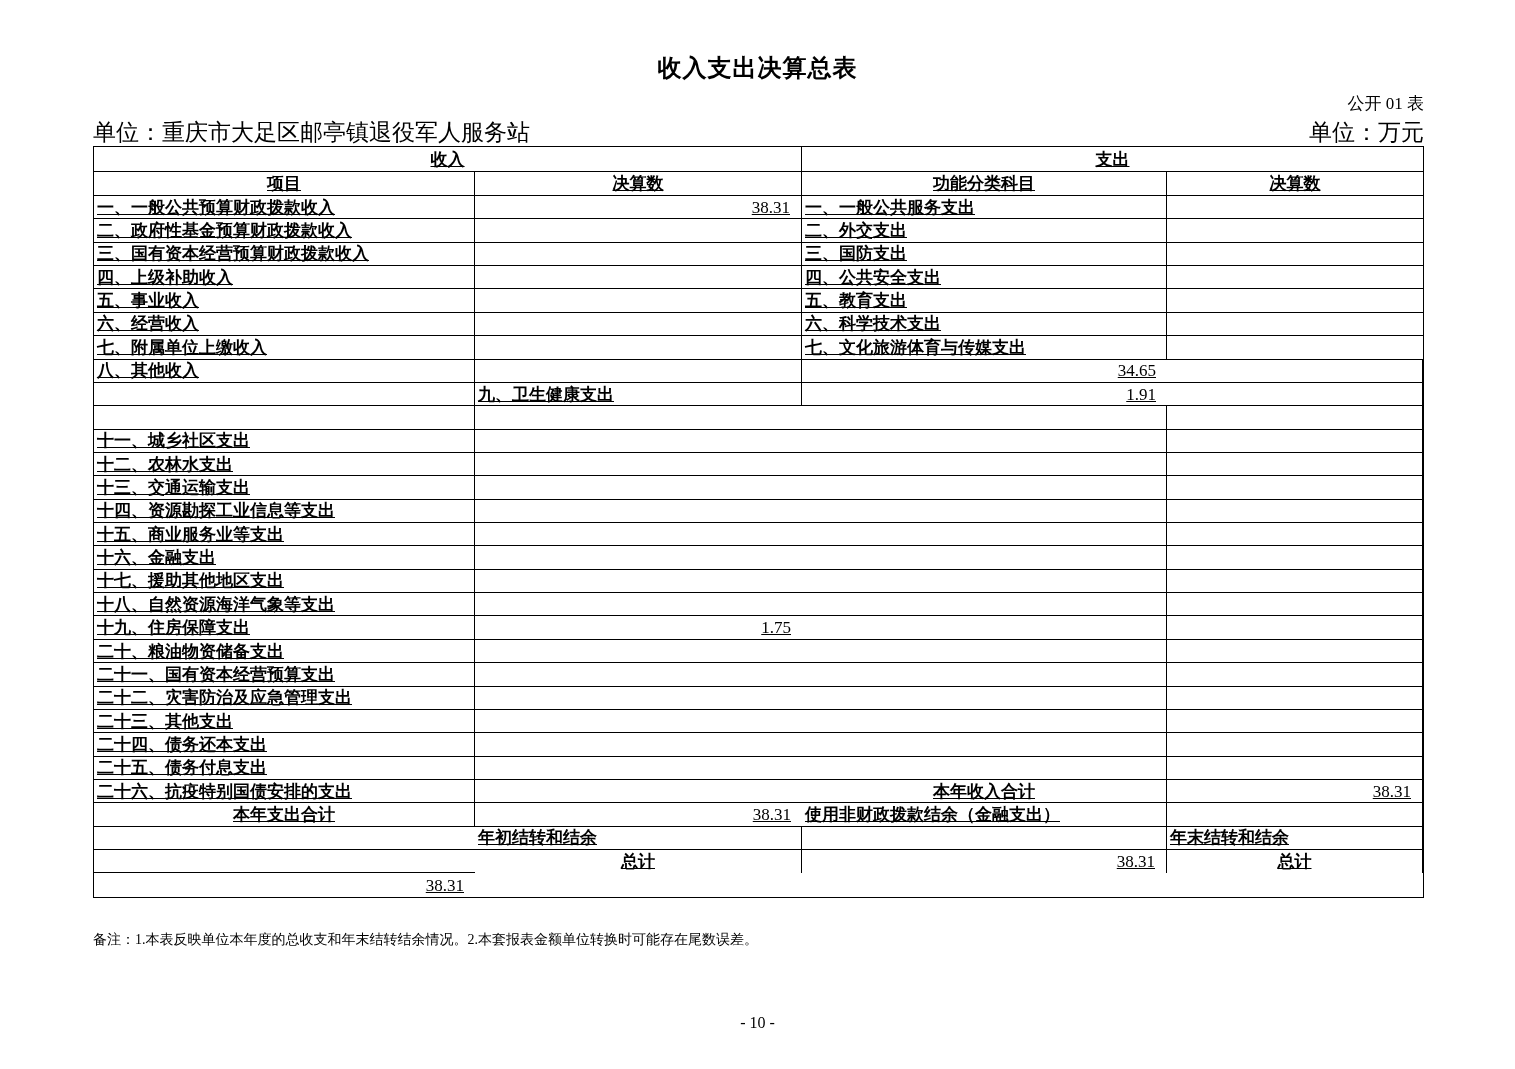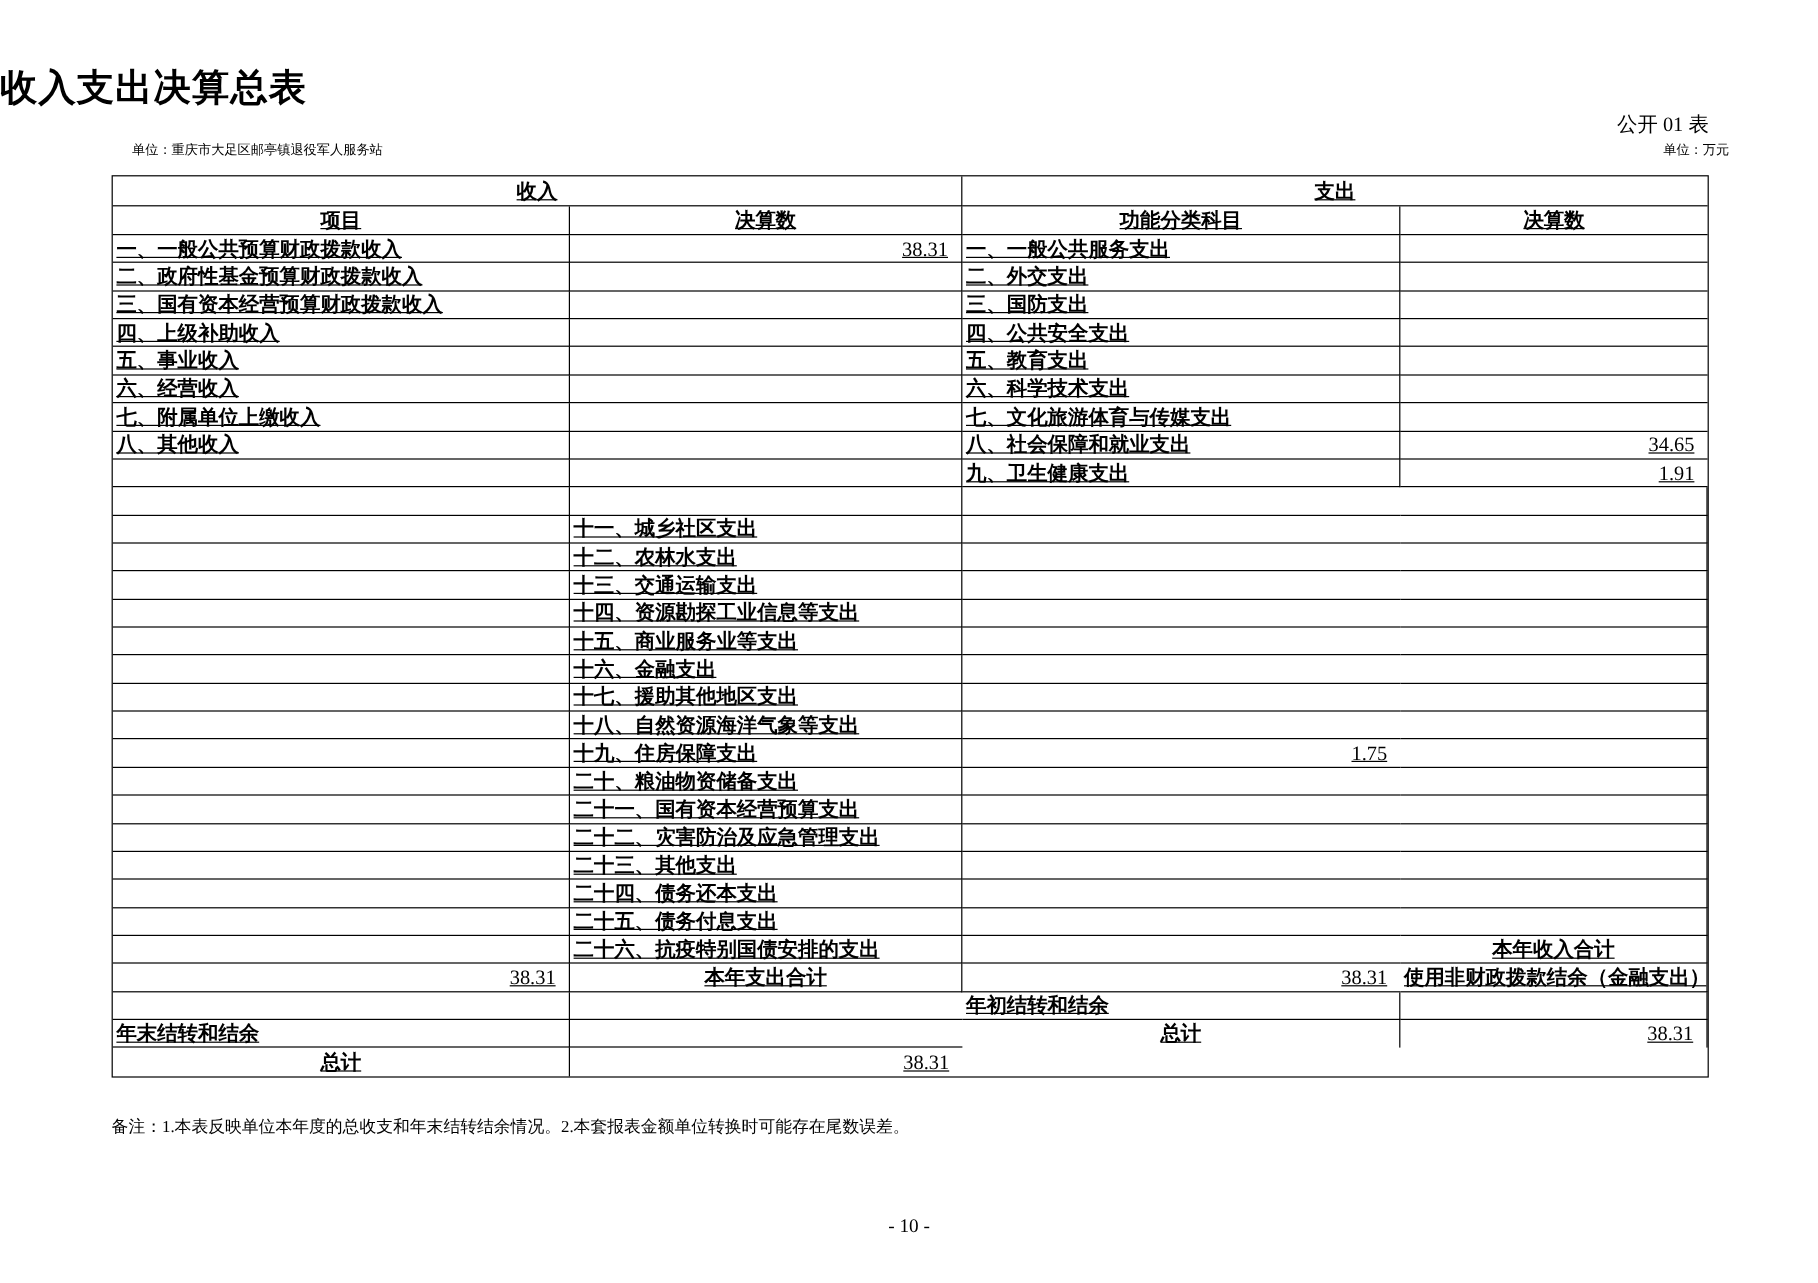--- a/index.html
+++ b/index.html
@@ -7,26 +7,26 @@
   body {
     width: 1515px; height: 1069px;
     background: #ffffff;
     color: #000000;
     font-family: "Liberation Serif", "DejaVu Serif", serif;
   }
   .page { position: relative; width: 1515px; height: 1069px; overflow: hidden; background: #fff; }
 
   .title {
     position: absolute; top: 52px; left: 0; width: 100%;
-    font-size: 31px; font-weight: bold; letter-spacing: 1px;
+    text-align: center; font-size: 24px; font-weight: bold; letter-spacing: 1px;
   }
   .form-code { position: absolute; top: 92px; right: 91px; font-size: 17px; }
   .unit-row {
-    position: absolute; top: 117px; left: 110px; width: 1331px;
-    display: flex; justify-content: space-between; font-size: 11px;
+    position: absolute; top: 117px; left: 93px; width: 1331px;
+    display: flex; justify-content: space-between; font-size: 23px;
   }
 
   .fin-table {
     position: absolute; top: 146px; left: 93px;
     display: grid;
     grid-template-columns: 381px 327px 365px 256px;
     grid-template-rows: 25px 24px repeat(30, 23.37px);
     border: 1px solid #000;
     background: #fff;
     text-decoration: underline;
@@ -111,21 +111,20 @@
   <div class="cell lbl c3">六、科学技术支出</div>
   <div class="cell val c4"></div>
 
   <div class="cell lbl c1">七、附属单位上缴收入</div>
   <div class="cell val c2"></div>
   <div class="cell lbl c3">七、文化旅游体育与传媒支出</div>
   <div class="cell val c4"></div>
 
   <div class="cell lbl c1">八、其他收入</div>
   <div class="cell val c2"></div>
-  <div class="cell lbl c3">八、社会保障和就业支出</div>
   <div class="cell val c4">34.65</div>
 
   <div class="cell lbl c1"></div>
   <div class="cell val c2"></div>
   <div class="cell lbl c3">九、卫生健康支出</div>
   <div class="cell val c4">1.91</div>
 
   <div class="cell lbl c1"></div>
   <div class="cell val c2"></div>
   <div class="cell val c4"></div>

